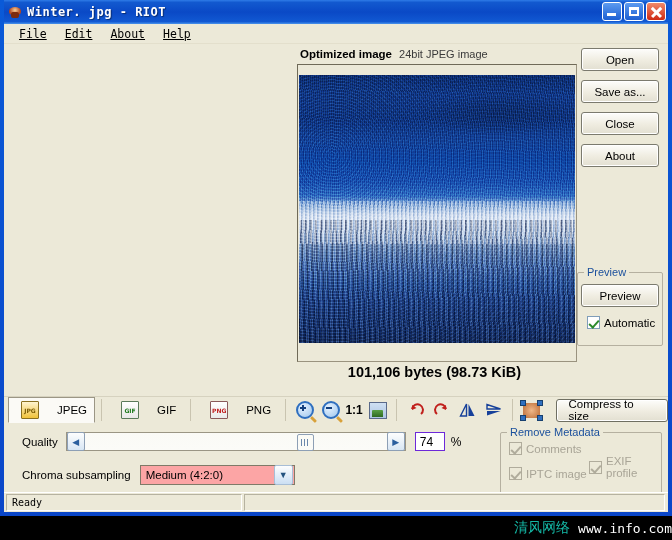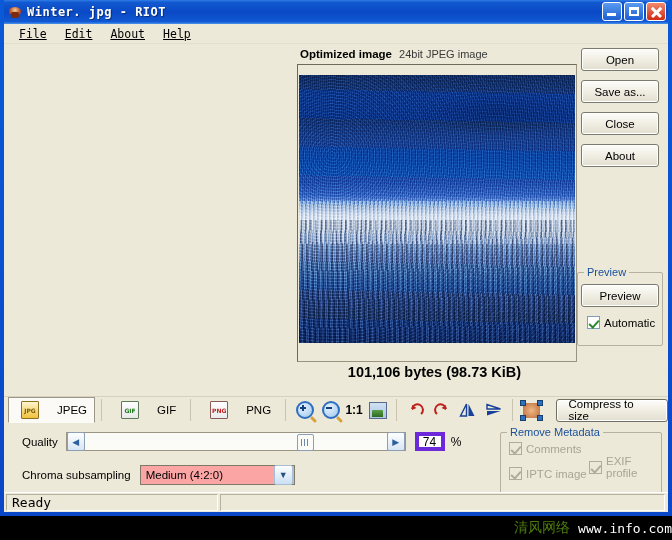--- a/index.html
+++ b/index.html
@@ -155,21 +155,21 @@
   .sarrow{width:16px;height:17px;flex:none;border:1px solid #8d9fb5;border-radius:2px;
           background:linear-gradient(#fdfefe,#d8e6f4);display:flex;align-items:center;justify-content:center;}
   .sarrow span{color:#2b5f9e;font-size:9px;}
   .strack{flex:1;height:100%;position:relative;}
   .sthumb{position:absolute;top:1px;width:15px;height:15px;border:1px solid #8d9fb5;border-radius:2px;
           background:linear-gradient(#fdfefe,#cfe0f2);
           background-image:repeating-linear-gradient(90deg,#6b88ad 0 1px,transparent 1px 3px);
           background-size:9px 7px;background-repeat:no-repeat;background-position:3px 4px;}
   .sthumb:before{content:"";position:absolute;inset:0;border-radius:2px;
           background:linear-gradient(#fdfefe,#cfe0f2);z-index:-1;}
-  .qval{width:30px;height:19px;margin-left:9px;border:4px solid #6d28d9;background:#fff;
+  .qval{width:30px;height:19px;margin-left:9px;border:1px solid #6d28d9;background:#fff;
         display:flex;align-items:center;padding-left:4px;font-size:12px;box-sizing:border-box;}
   .pct{margin-left:6px;font-size:12px;color:#000;}
   #row-chroma{left:18px;top:41px;}
   .combo{width:155px;height:20px;margin-left:9px;border:1px solid #7f7a68;background:#fca5a5;
          display:flex;align-items:center;justify-content:space-between;
          padding-left:5px;box-sizing:border-box;font-size:11.5px;}
   .combo .arrow{width:17px;height:18px;margin-right:1px;border:1px solid #a8bed6;border-radius:2px;
          background:linear-gradient(#fdfefe,#cbdff3);display:flex;align-items:center;justify-content:center;
          color:#24537f;font-size:9px;}
   #row-checks{left:130px;top:73px;gap:56px;}
@@ -178,27 +178,27 @@
   .mcol{position:absolute;}
   .mleft{left:8px;top:9px;}
   .mright{left:88px;top:22px;}
   .mcol .cbrow{margin-bottom:12px;}
 
   
   #statusbar{position:absolute;left:0;right:0;bottom:0;height:19px;
              background:#ece9d8;border-top:1px solid #fff;display:flex;align-items:center;}
   .spane{height:17px;border:1px solid #b6b2a0;border-right-color:#fff;border-bottom-color:#fff;
          box-sizing:border-box;display:flex;align-items:center;padding-left:5px;margin:1px 0 1px 2px;}
-  .spane.p1{width:212px;font-family:"DejaVu Sans Mono","Liberation Mono",monospace;font-size:13px;}
+  .spane.p1{width:236px;font-family:"DejaVu Sans Mono","Liberation Mono",monospace;font-size:10px;}
   .spane.p2{flex:1;margin-right:3px;}
 
   
   #watermark{position:absolute;left:0;top:516px;width:672px;height:24px;background:#000;
              display:flex;align-items:center;justify-content:flex-end;padding-right:6px;gap:8px;}
-  #watermark .cn{color:#4d7c0f;font-size:14px;font-family:"DejaVu Sans",sans-serif;}
+  #watermark .cn{color:#14b8a6;font-size:14px;font-family:"DejaVu Sans",sans-serif;}
   #watermark .url{color:#fff;font-size:13px;font-family:"DejaVu Sans Mono","Liberation Mono",monospace;}
 </style>
 </head>
 <body>
 
 <div id="window">
 
   <div id="titlebar">
     <div class="app-icon">
         <div class="ic1"></div>

